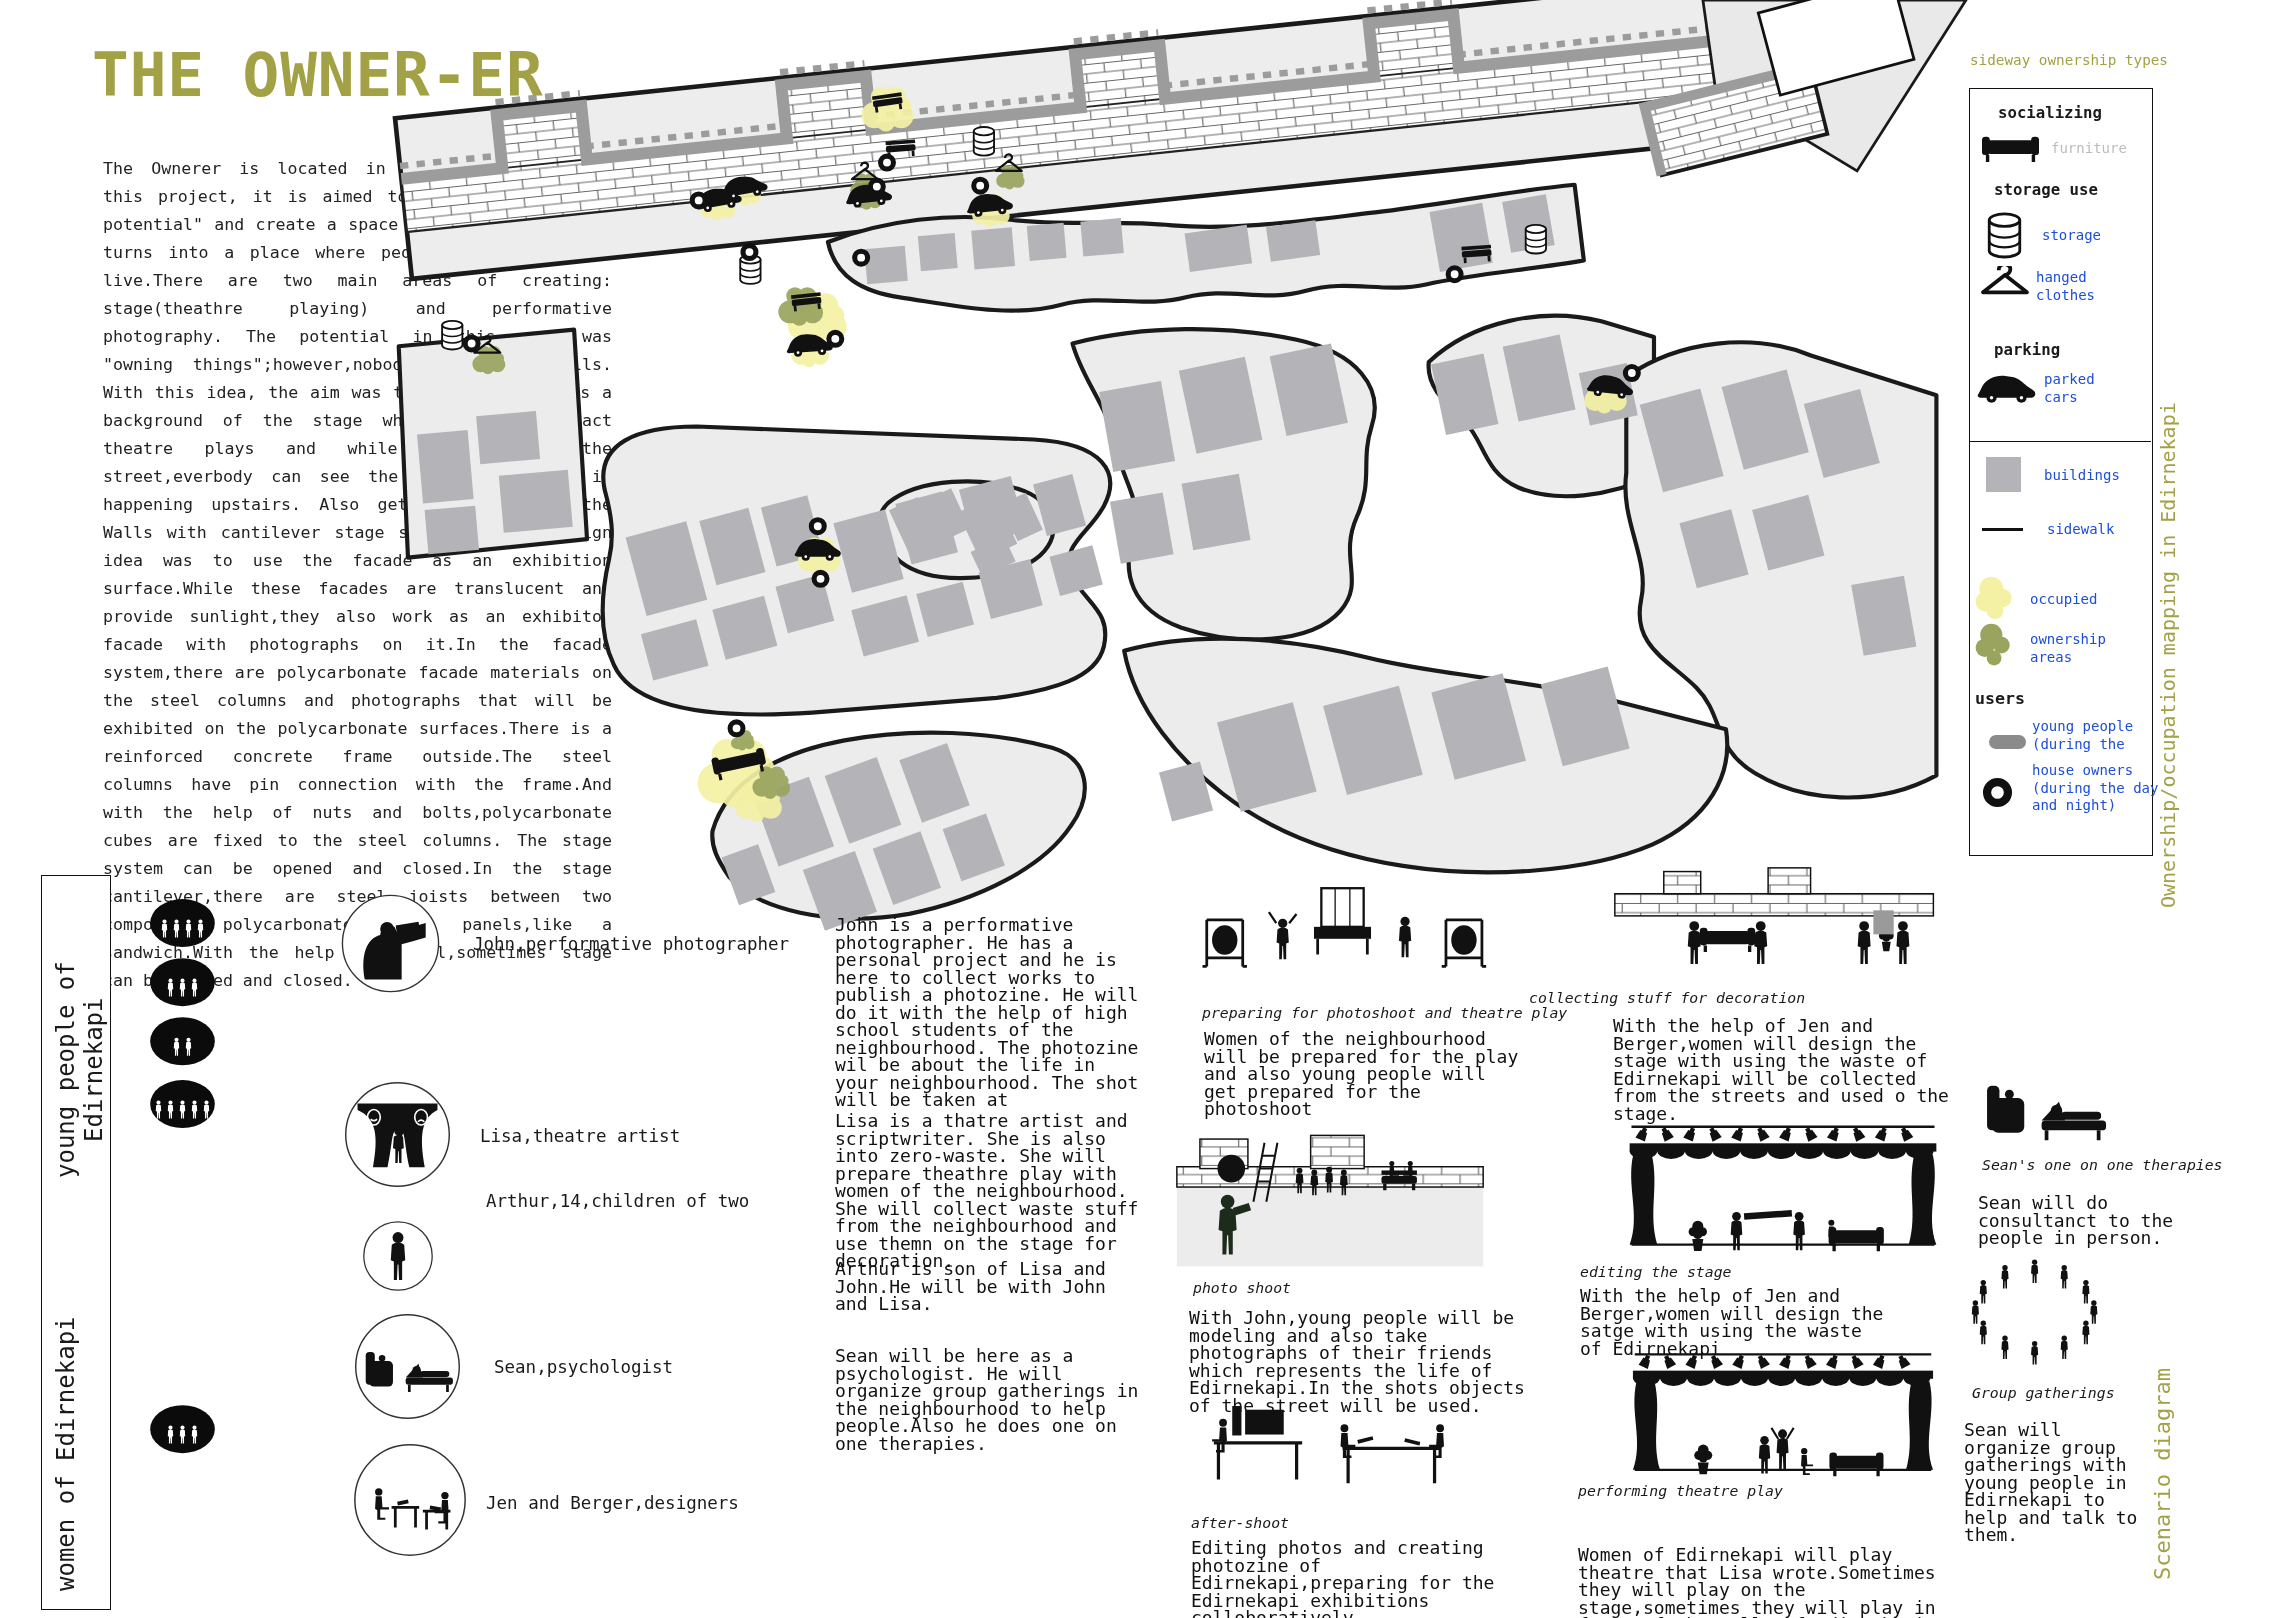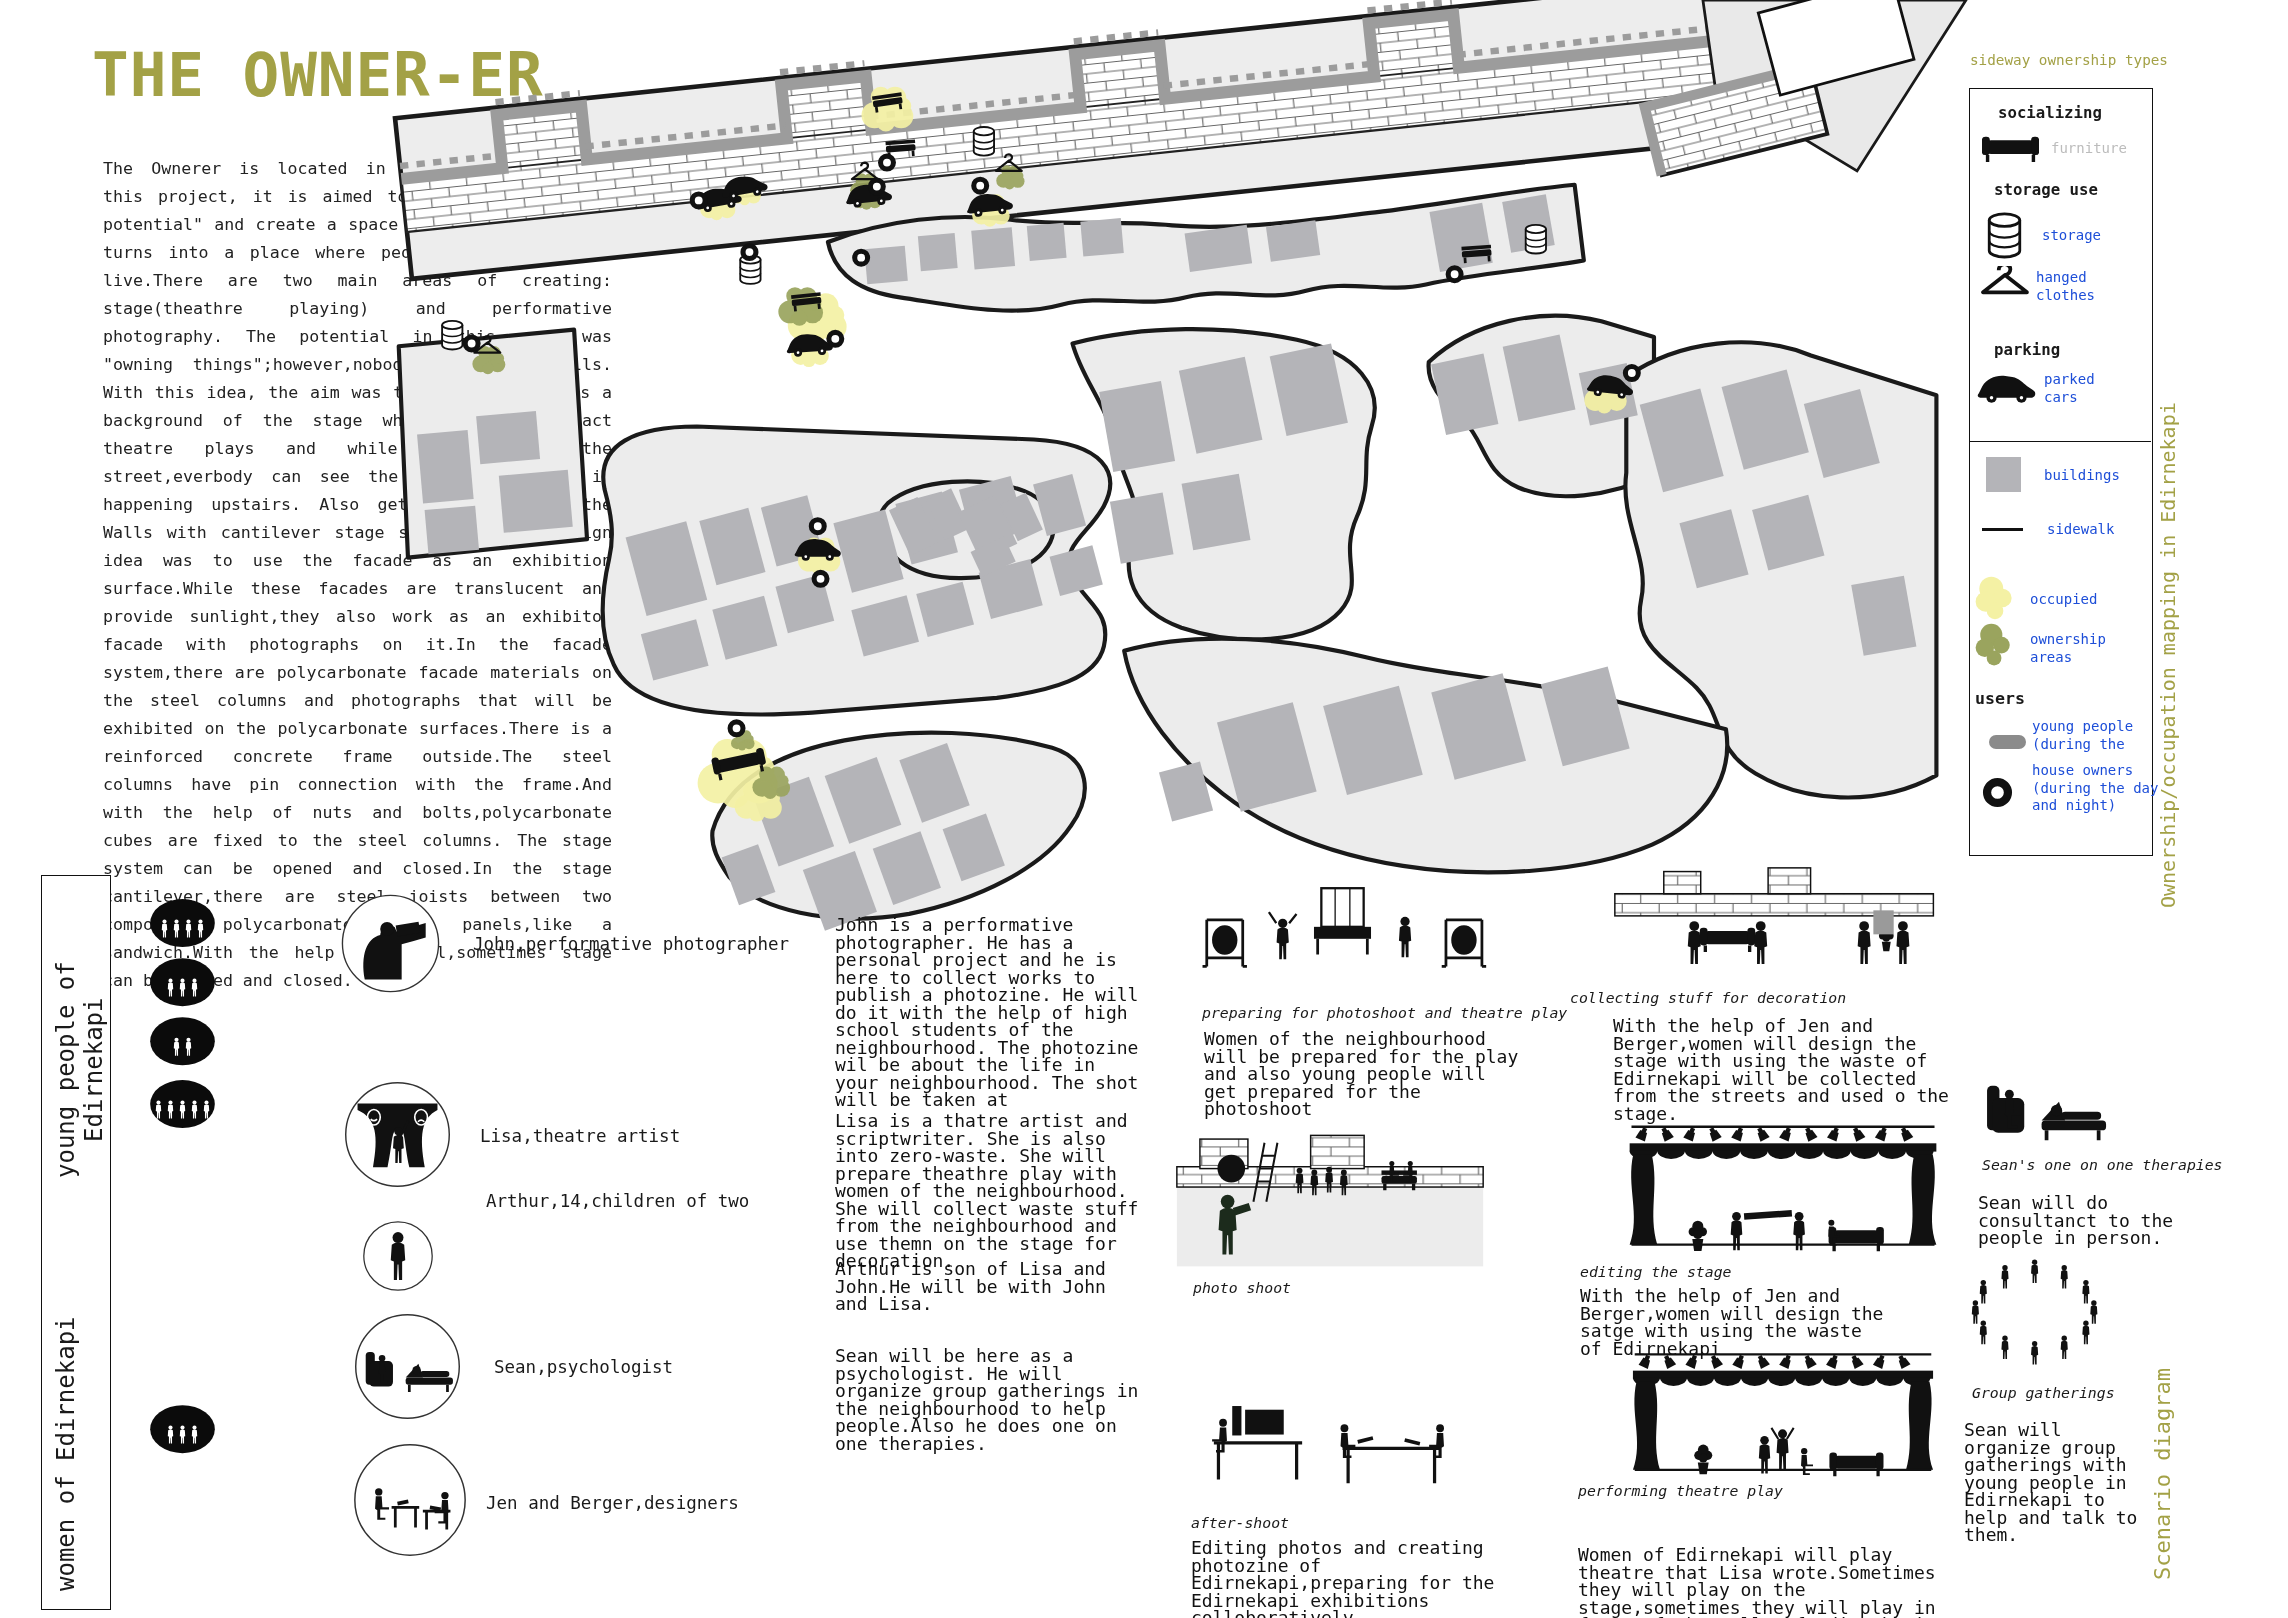--- a/index.html
+++ b/index.html
@@ -598,20 +598,21 @@
       <g transform="translate(256,50) scale(-0.55,0.55)">
           <use href="#s-sit"></use>
         </g>
     </g>
     <g fill="#1c2b1c" transform="translate(58,112) scale(1.4)">
       <use href="#s-person"></use>
       <rect x="4" y="-18" width="13" height="6" transform="rotate(-18 4 -18)"></rect>
     </g>
   </svg>
   <div class="abs cap" style="left:1193px;top:1279px;">photo shoot</div>
+  <div class="abs desc" style="left:1189px;top:1309px;width:341px;">With John,young people will be modeling and also take photographs of their friends which represents the life of Edirnekapi.In the shots objects of the street will be used.</div>
 
   <svg class="abs" style="left:1195px;top:1395px;" width="286" height="103" viewBox="0 0 310 112">
     <g fill="#111">
       <rect x="40" y="12" width="10" height="32"></rect>
       <rect x="54" y="16" width="42" height="27"></rect>
       <path d="M20,52 H116 M25,52 V92 M110,52 V92" stroke="#111" stroke-width="3.5" fill="none"></path>
       <g transform="translate(30,48) scale(-0.85,0.85)">
           <use href="#s-sit"></use>
         </g>
       <path d="M160,58 H266 M166,58 V96 M260,58 V96" stroke="#111" stroke-width="3.5" fill="none"></path>
@@ -647,21 +648,21 @@
         </g>
       <g transform="translate(314,88)">
           <use href="#s-person"></use>
         </g>
       <g transform="translate(296,82) scale(0.8)">
           <use href="#s-plant"></use>
         </g>
     </g>
     <rect x="282" y="48" width="22" height="26" fill="#9a9a9a"></rect>
   </svg>
-  <div class="abs cap" style="left:1570px;top:989px;text-align:center;">collecting stuff for decoration</div>
+  <div class="abs cap" style="left:1529px;top:989px;text-align:center;">collecting stuff for decoration</div>
   <div class="abs desc" style="left:1613px;top:1017px;width:337px;">With the help of Jen and Berger,women will design the stage with using the waste of Edirnekapi will be collected from the streets and used o the stage.</div>
 
   <svg id="stage-1" class="abs" style="left:1624px;top:1112px;" width="318" height="140" viewBox="0 0 345 152">
       <path d="M8,16 H337" stroke="#111" stroke-width="2.5"></path>
       <use href="#s-spot" transform="translate(20,24) rotate(24) scale(0.8)" fill="#111"></use>
       <use href="#s-spot" transform="translate(46,24) rotate(-28) scale(0.8)" fill="#111"></use>
       <use href="#s-spot" transform="translate(72,24) rotate(24) scale(0.8)" fill="#111"></use>
       <use href="#s-spot" transform="translate(98,24) rotate(-28) scale(0.8)" fill="#111"></use>
       <use href="#s-spot" transform="translate(124,24) rotate(24) scale(0.8)" fill="#111"></use>
       <use href="#s-spot" transform="translate(150,24) rotate(-28) scale(0.8)" fill="#111"></use>

